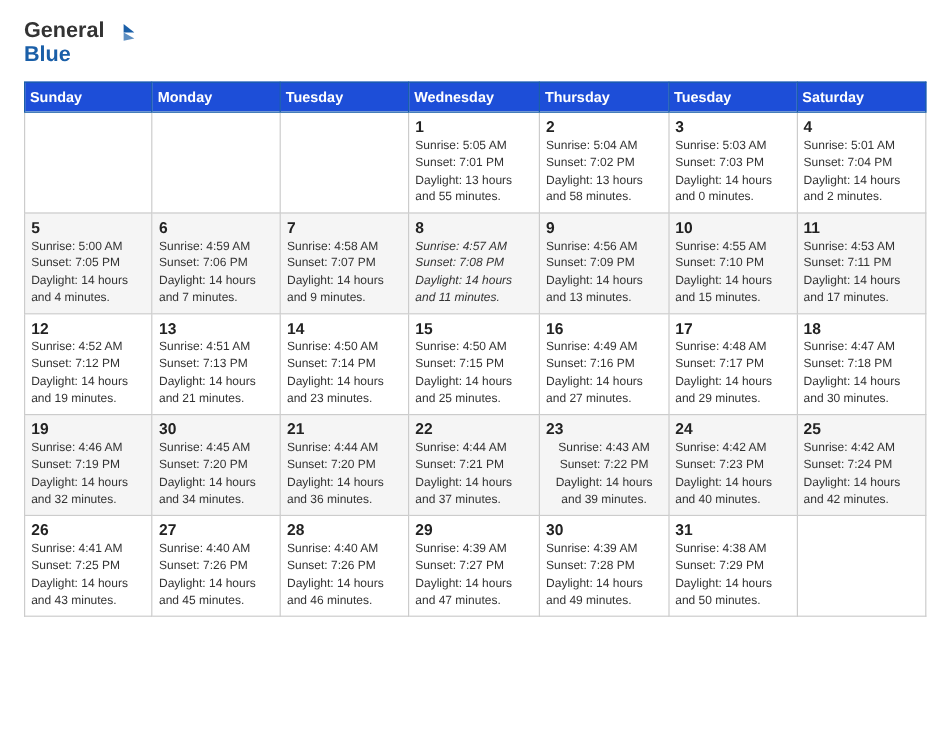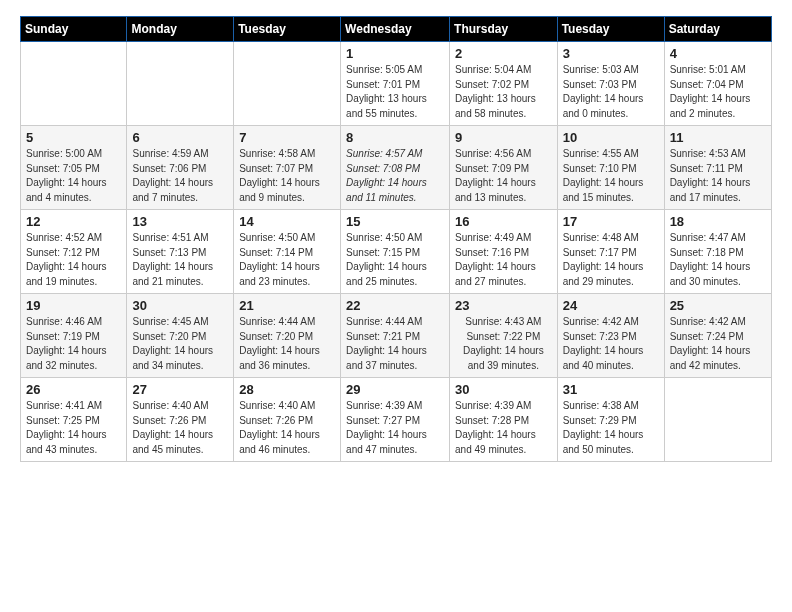--- a/index.html
+++ b/index.html
@@ -37,21 +37,21 @@
     .title-location {
       font-size: 15px;
       color: #444;
     }
     .calendar {
       width: 100%;
       border-collapse: collapse;
       font-size: 10.5px;
     }
     .calendar thead th {
-      background: #000000;
+      background: #1d4ed8;
       color: #fff;
       padding: 5px 4px;
       text-align: left;
       font-size: 12px;
       font-weight: bold;
       border: 1px solid #1a5fa8;
     }
     .calendar tbody td {
       border: 1px solid #ccc;
       vertical-align: top;
@@ -75,20 +75,37 @@
       line-height: 1.45;
     }
     .empty-cell {
       background: #f9f9f9;
     }
   </style>
 </head>
 <body>
 
 <div class="page">
+  <div class="header">
+    <div class="logo">
+  <div style="line-height:1.1;">
+    <span style="font-size:18px;font-weight:bold;color:#333;">General</span>
+    <svg width="18" height="18" viewBox="0 0 18 18" style="vertical-align:middle;margin-left:2px;">
+      <polygon points="9,2 18,9 9,9" fill="#1a5fa8"></polygon>
+      <polygon points="9,9 18,14 9,16" fill="#1a5fa8" opacity="0.7"></polygon>
+    </svg>
+    <br>
+    <span style="font-size:18px;font-weight:bold;color:#1a5fa8;">Blue</span>
+  </div>
+</div>
+    <div class="title-block">
+      <div class="title-month"></div>
+      <div class="title-location"></div>
+    </div>
+  </div>
 
   <table class="calendar">
     <thead>
       <tr>
       <th>Sunday</th>
           <th>Monday</th>
           <th>Tuesday</th>
           <th>Wednesday</th>
           <th>Thursday</th>
           <th>Tuesday</th>

